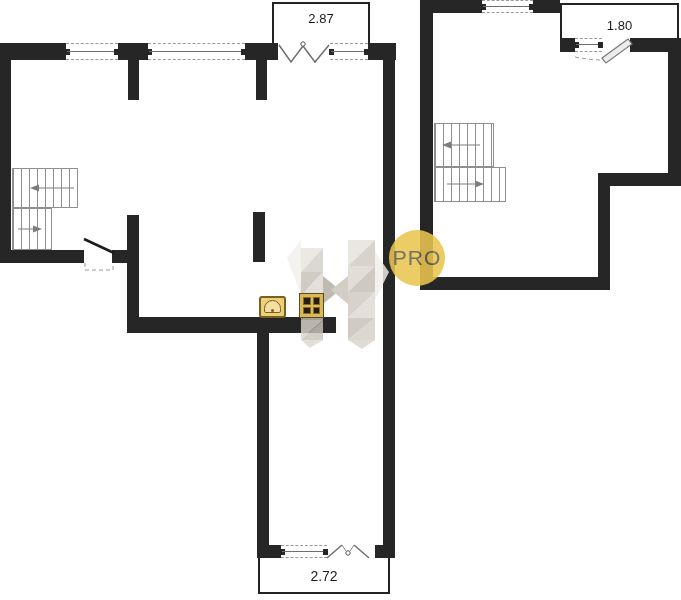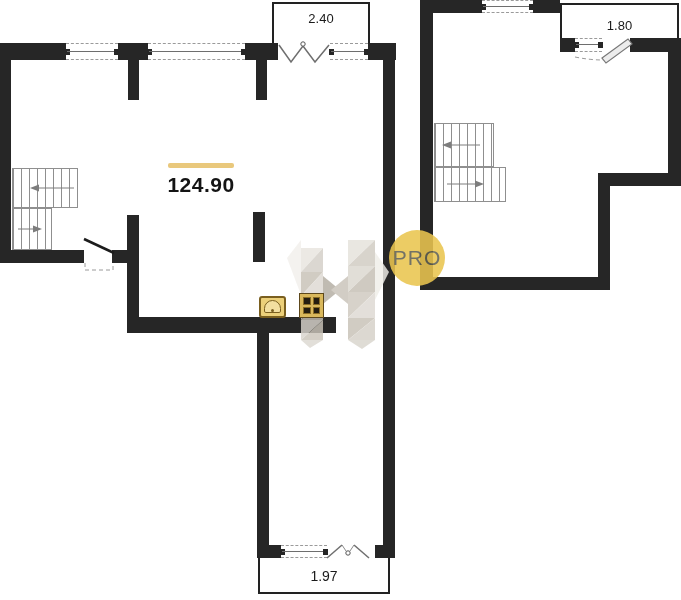--- a/index.html
+++ b/index.html
@@ -174,26 +174,22 @@
       <polygon points="30,188 39,184.5 39,191.5" fill="#7d7d7d" stroke="none"></polygon>
       <line x1="18" y1="229" x2="36" y2="229"></line>
       <polygon points="42,229 33,225.5 33,232.5" fill="#7d7d7d" stroke="none"></polygon>
       <line x1="480" y1="145" x2="448" y2="145"></line>
       <polygon points="442,145 451,141.5 451,148.5" fill="#7d7d7d" stroke="none"></polygon>
       <line x1="447" y1="184" x2="478" y2="184"></line>
       <polygon points="484,184 475,180.5 475,187.5" fill="#7d7d7d" stroke="none"></polygon>
     </g>
   </svg>
 
-  <div class="dim-label" style="left:272px;top:11px;width:98px;">2.40</div>
+  <div class="dim-label" style="left:272px;top:11px;width:98px;">2.87</div>
   <div class="dim-label" style="left:560px;top:18px;width:119px;">1.80</div>
-  <div class="dim-label" style="left:258px;top:568px;width:132px;font-size:14px;">1.97</div>
+  <div class="dim-label" style="left:258px;top:568px;width:132px;font-size:14px;">2.72</div>
 
-  <div class="area-label">
-    <div class="area-bar"></div>
-    <div class="area-text">124.90</div>
-  </div>
 
   <div class="pro-badge">
     <span>PRO</span>
   </div>
 
 </div>
 
 </body></html>

